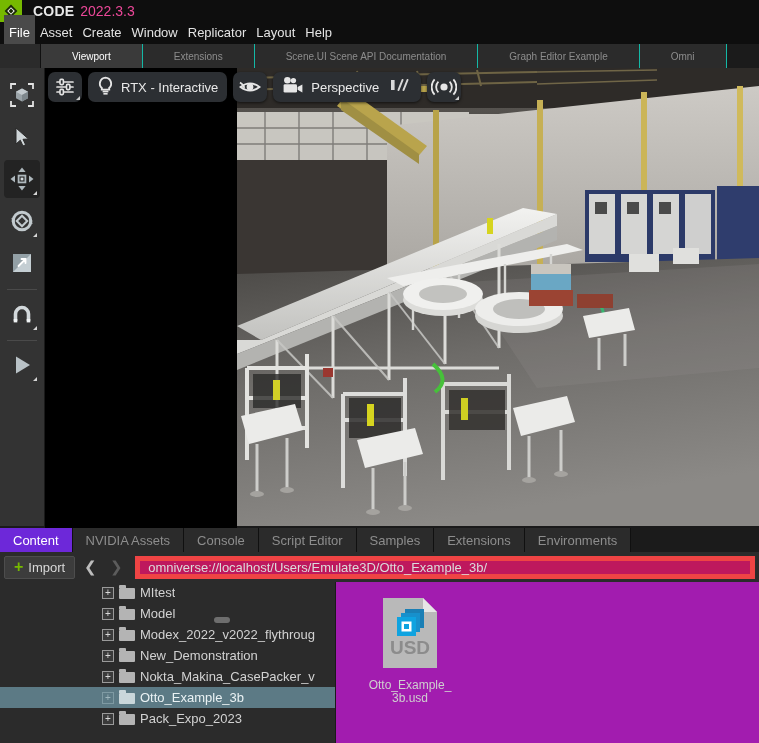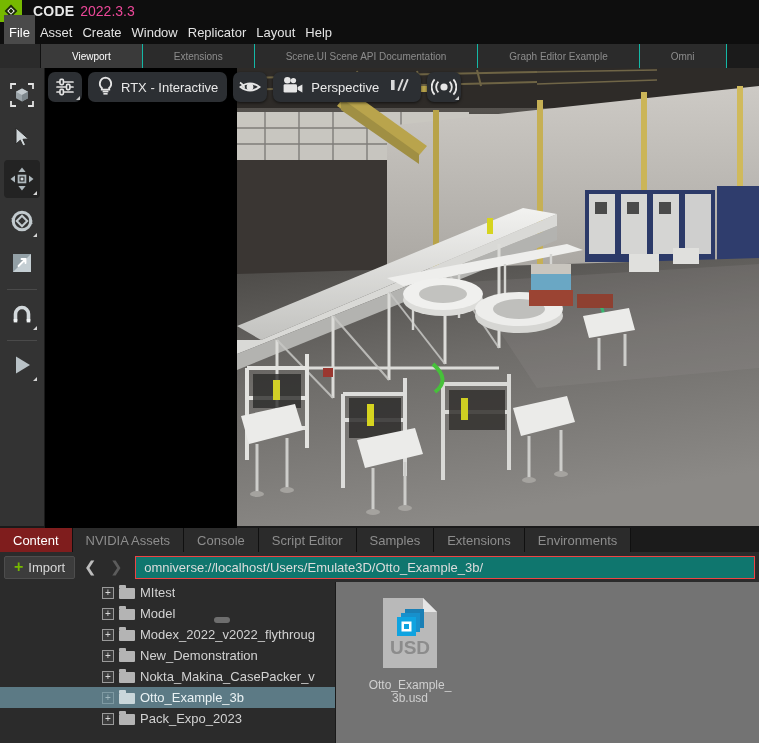--- a/index.html
+++ b/index.html
@@ -108,41 +108,41 @@
   }
   .btabstrip {
     position: absolute; left: 0; top: 0; width: 759px; height: 24px;
     background: #1b1b1b; display: flex;
   }
   .btab {
     display: flex; align-items: center; padding: 0 13px; font-size: 13px;
     color: #8d8d8d; background: #2b2b2b; border-right: 1px solid #101010;
     white-space: nowrap; cursor: default;
   }
-  .btab.active { background: #7f1d1d; color: #ffffff; }
+  .btab.active { background: #6d28d9; color: #ffffff; }
 
   .pathbar {
     position: absolute; left: 0; top: 24px; width: 759px; height: 30px;
     background: #2b2b2b; display: flex; align-items: center; padding: 0 4px;
     gap: 4px;
   }
   .import-btn {
     height: 23px; background: #3c3c3c; border: 1px solid #4d4d4d; border-radius: 2px;
     display: flex; align-items: center; gap: 5px; padding: 0 9px; cursor: default;
   }
   .import-btn .plus { color: #76b900; font-size: 16px; line-height: 14px; font-weight: bold; }
   .import-btn .txt { font-size: 13px; color: #d8d8d8; }
   .navbtn {
     width: 22px; height: 23px; display: flex; align-items: center; justify-content: center;
     font-size: 15px; cursor: default;
   }
   .navbtn.back { color: #bdbdbd; }
   .navbtn.fwd { color: #5c5c5c; }
   .pathfield {
-    flex: 1; height: 23px; background: #0f766e; border: 1px solid #ef4444;
+    flex: 1; height: 23px; background: #be185d; border: 5px solid #ef4444;
     display: flex; align-items: center; padding: 0 8px; margin-left: 4px;
   }
   .pathfield .ptxt { font-size: 13px; color: #dcdcdc; white-space: nowrap; overflow: hidden; }
 
   .browser {
     position: absolute; left: 0; top: 54px; width: 759px; height: 161px;
     display: flex;
   }
   .tree {
     width: 336px; height: 161px; background: #2b2b2b; overflow: hidden;
@@ -173,21 +173,21 @@
   .tree-label {
     font-size: 13px; color: #d2d2d2; white-space: nowrap; overflow: hidden;
   }
   .tree-row.selected .tree-label { color: #eaf2f4; }
   .tree-hscroll {
     position: absolute; left: 214px; top: 35px; width: 16px; height: 6px;
     background: #6e6e6e; border-radius: 3px;
   }
 
   .grid {
-    flex: 1; background: #737373; position: relative; padding: 14px 0 0 22px;
+    flex: 1; background: #a21caf; position: relative; padding: 14px 0 0 22px;
   }
   .asset {
     width: 104px; display: flex; flex-direction: column; align-items: center;
     cursor: default;
   }
   .usd-icon { width: 62px; height: 74px; position: relative; }
   .asset-label {
     margin-top: 9px; font-size: 12px; color: #cfcfcf; text-align: center;
     line-height: 13px; width: 84px; word-break: break-all;
   }

